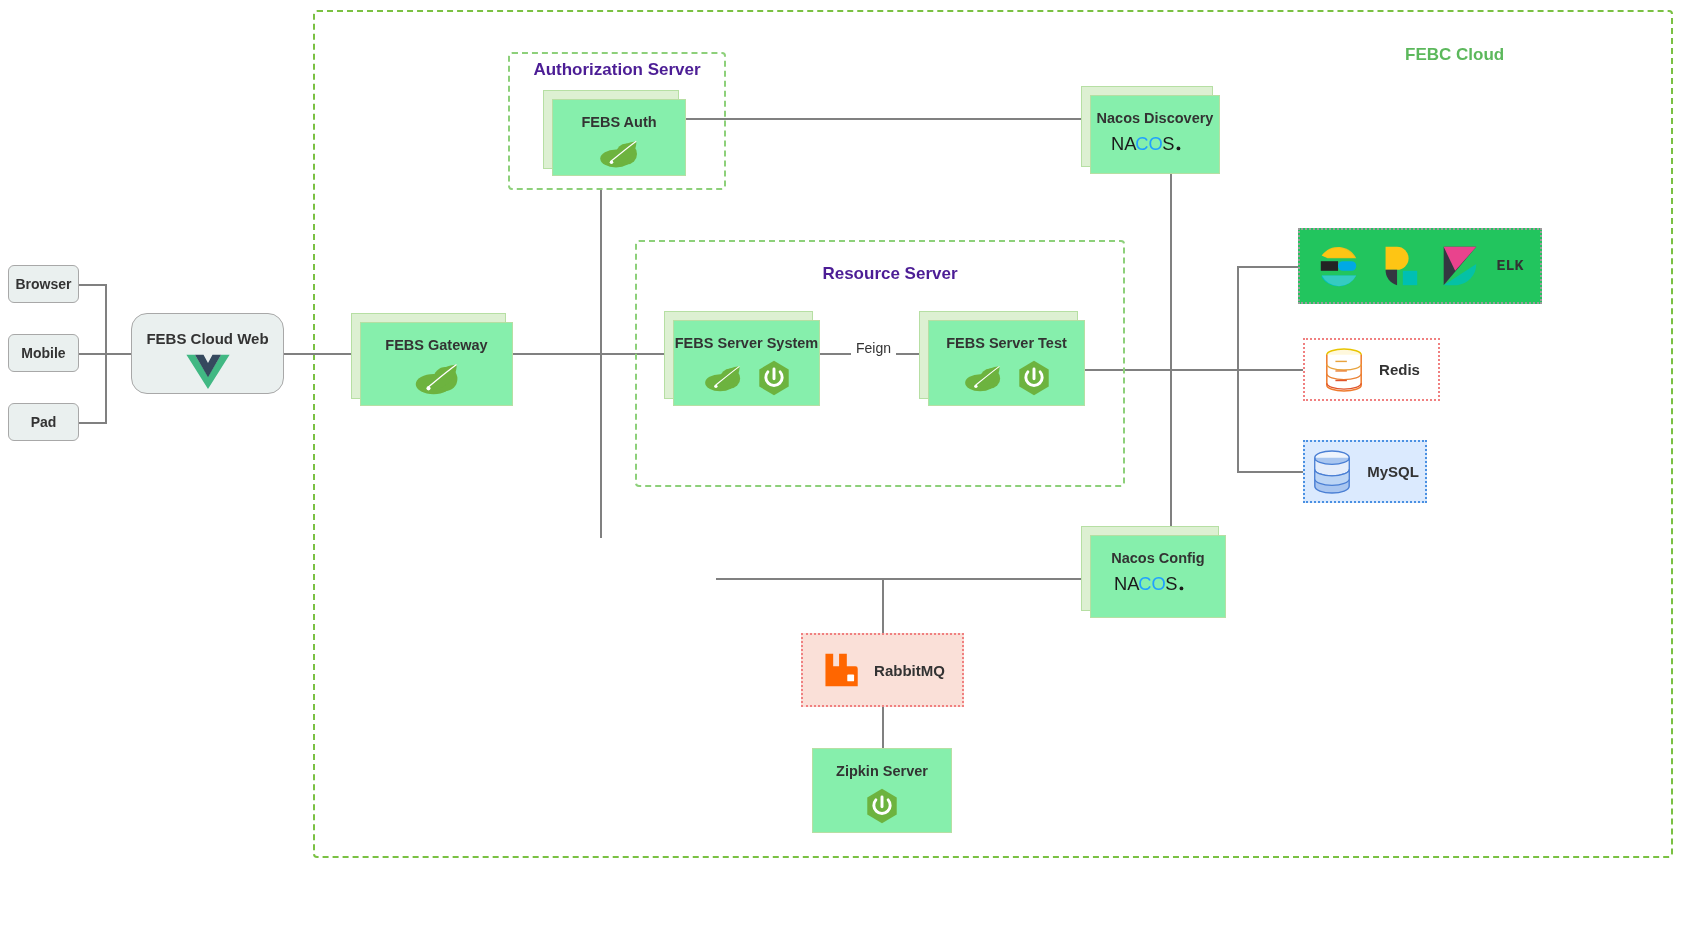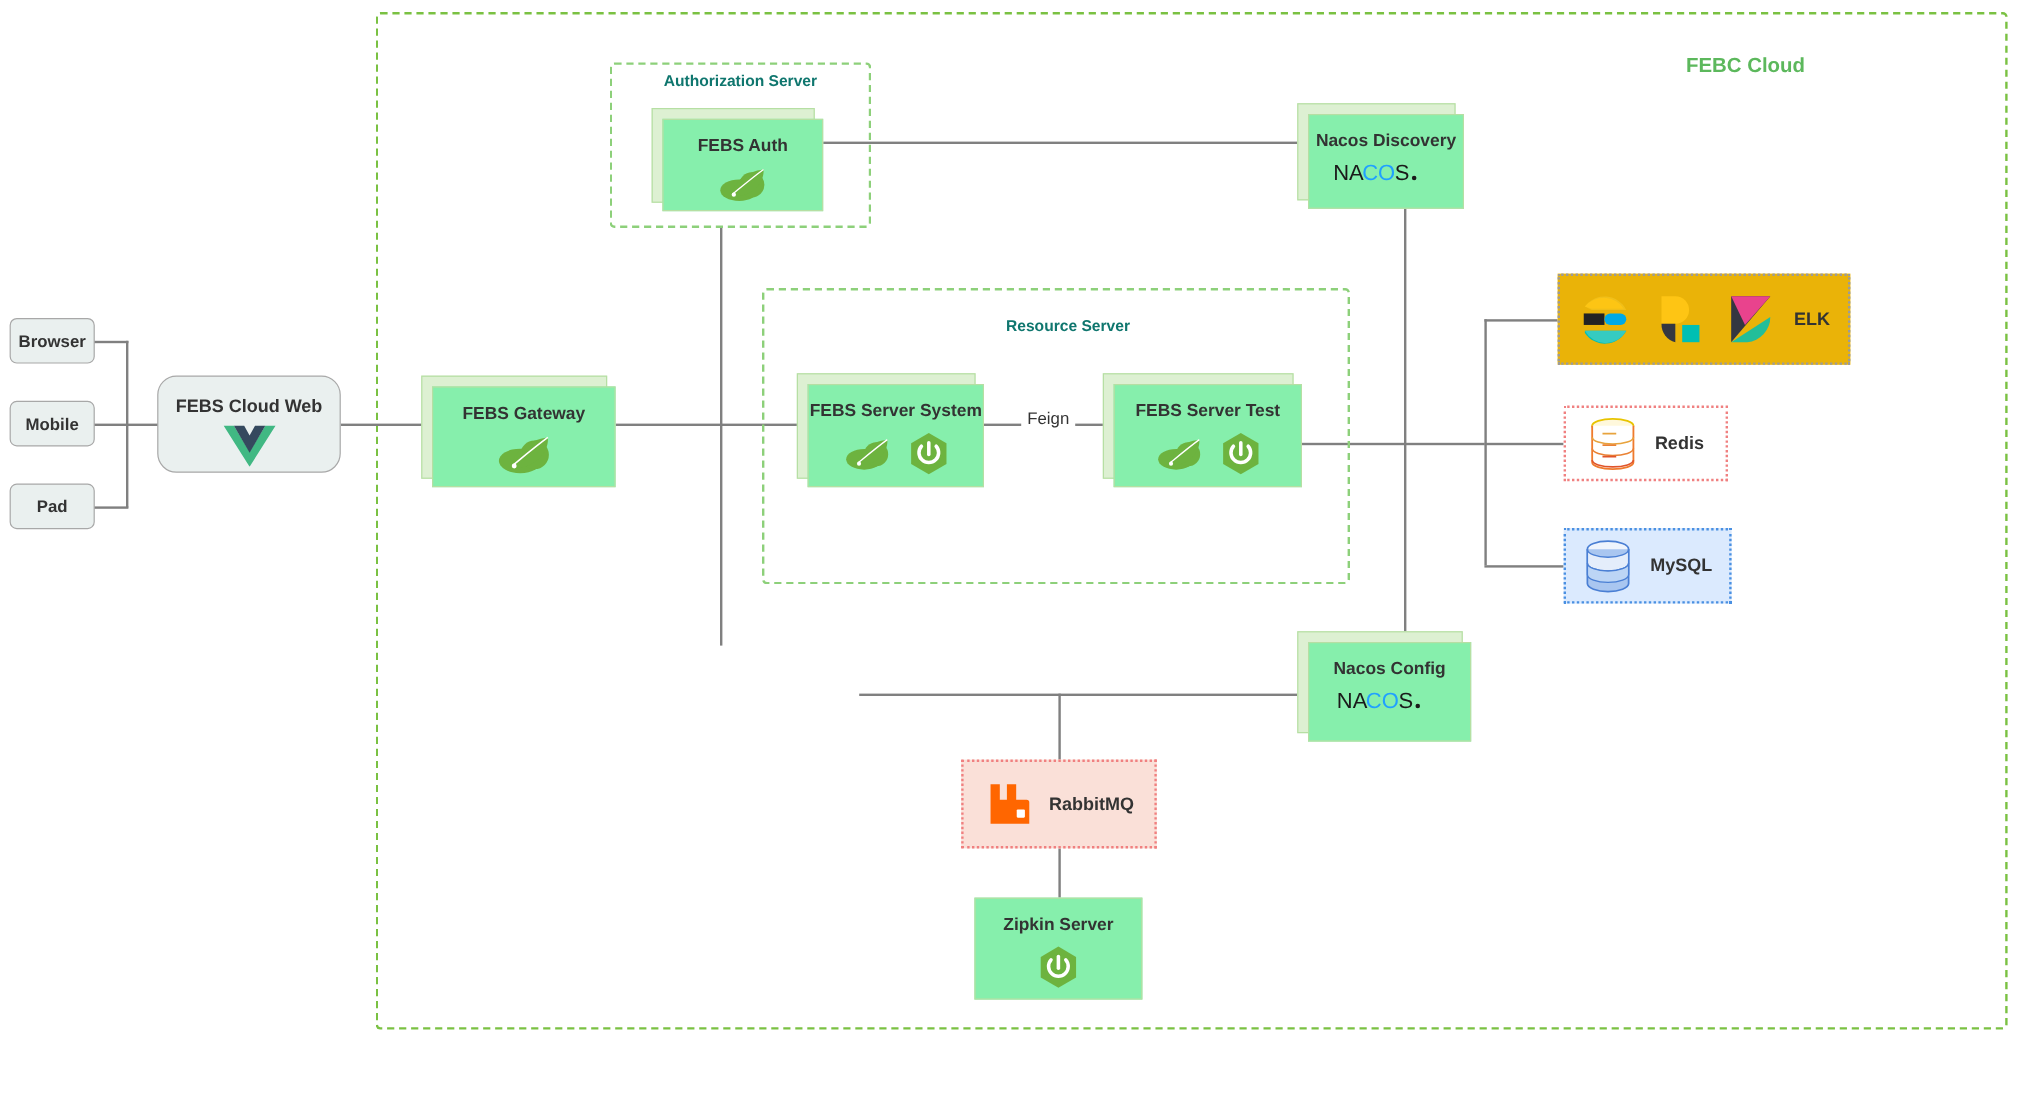--- a/index.html
+++ b/index.html
@@ -34,22 +34,22 @@
 
   
   .group-box {
     position: absolute;
     border: 2px dashed #8dd07a;
     border-radius: 4px;
     z-index: 2;
   }
   .group-title {
     position: absolute;
-    color: #0f766e;
-    font-size: 13px;
+    color: #4c1d95;
+    font-size: 17px;
     font-weight: bold;
     z-index: 4;
     white-space: nowrap;
     text-align: center;
   }
 
   
   .node {
     position: absolute;
     z-index: 5;
@@ -128,21 +128,21 @@
 
   
   .side-box {
     position: absolute;
     display: flex;
     align-items: center;
     justify-content: center;
     gap: 14px;
     z-index: 5;
   }
-  .side-box.elk { border: 2px dotted #9b9b9b; background: #eab308; }
+  .side-box.elk { border: 2px dotted #9b9b9b; background: #22c55e; font-family: Liberation Mono, monospace; }
   .side-box.redis { border: 2px dotted #f08080; background: #ffffff; }
   .side-box.mysql { border: 2px dotted #4a90e2; background: #dbeafe; }
   .side-label { font-size: 15px; font-weight: bold; color: #333333; white-space: nowrap; }
 
   
   .rabbit-box {
     position: absolute;
     border: 2px dotted #f08080;
     background: #fae0d8;
     display: flex;
@@ -407,21 +407,21 @@
         <path d="M4 28 A18 6 0 0 0 40 28" fill="none" stroke="#ea8234" stroke-width="1.4"></path>
         <path d="M4 38 A18 6 0 0 0 40 38" fill="none" stroke="#e0542a" stroke-width="1.4"></path>
         <line x1="13" y1="15" x2="25" y2="15" stroke="#e8a33d" stroke-width="1.5"></line>
         <line x1="13" y1="25" x2="25" y2="25" stroke="#ea8234" stroke-width="1.5"></line>
         <line x1="13" y1="35" x2="25" y2="35" stroke="#e0542a" stroke-width="1.5"></line>
       </svg>
     </span>
     <span class="side-label">Redis</span>
   </div>
 
-  <div class="side-box mysql" style="left:1303px; top:440px; width:140px; height:63px;">
+  <div class="side-box mysql" style="left:1303px; top:440px; width:124px; height:63px;">
     <span class="icon-wrap">
       <svg width="42" height="46" viewBox="0 0 44 48">
         <ellipse cx="22" cy="9" rx="18" ry="7" fill="#eef4fd" stroke="#4a7fd4" stroke-width="1.5"></ellipse>
         <path d="M4 9 V39 A18 7 0 0 0 40 39 V9" fill="#a9c6f0" stroke="#4a7fd4" stroke-width="1.5"></path>
         <path d="M4 9 A18 7 0 0 0 40 9 V21 A18 7 0 0 1 4 21 Z" fill="#e4edfb" stroke="#4a7fd4" stroke-width="1.2"></path>
         <path d="M4 21 A18 7 0 0 0 40 21 V31 A18 7 0 0 1 4 31 Z" fill="#bcd5f5" stroke="#4a7fd4" stroke-width="1.2"></path>
       </svg>
     </span>
     <span class="side-label">MySQL</span>
   </div>

